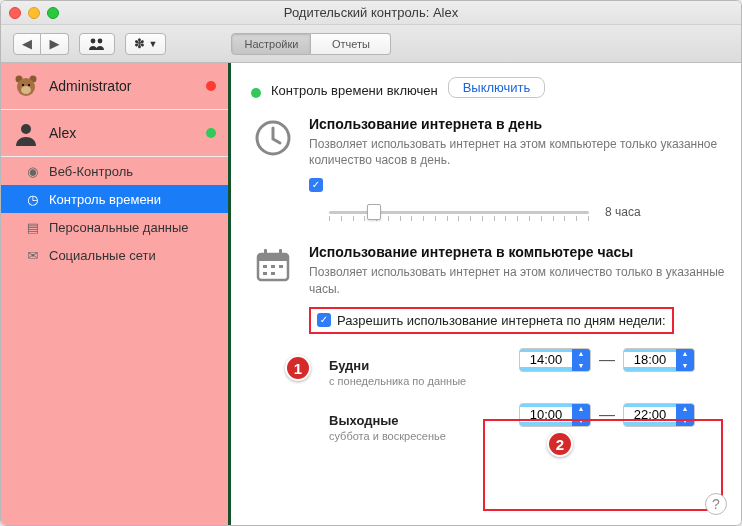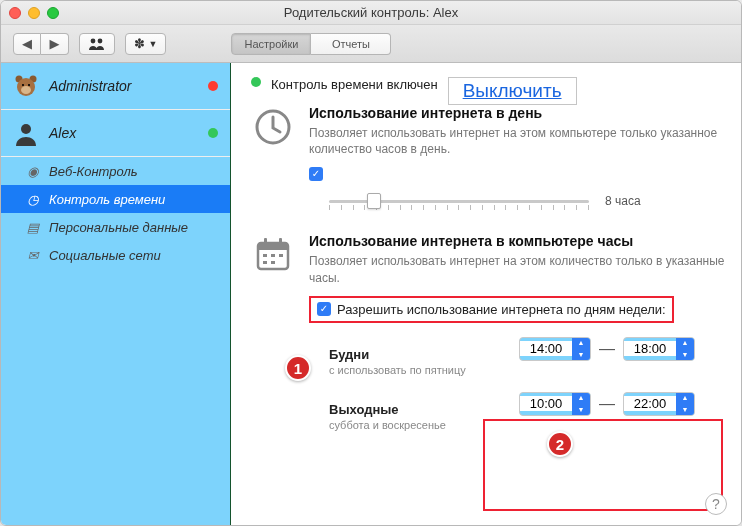--- a/index.html
+++ b/index.html
@@ -18,38 +18,38 @@
 .navbtns { display: flex; }
 .navbtn { width: 28px; height: 22px; background: linear-gradient(#fdfdfd,#f1f1f1); border: 1px solid #b5b5b5; display: flex; align-items: center; justify-content: center; font-size: 13px; color: #555; }
 .navbtn:first-child { border-radius: 4px 0 0 4px; }
 .navbtn:last-child { border-radius: 0 4px 4px 0; border-left: none; }
 .tbbtn { height: 22px; min-width: 34px; padding: 0 8px; background: linear-gradient(#fdfdfd,#f1f1f1); border: 1px solid #b5b5b5; border-radius: 4px; display: flex; align-items: center; justify-content: center; font-size: 13px; color: #333; }
 .seg { display: flex; margin-left: 55px; }
 .seg .navbtn { min-width: 80px; padding: 0 12px; font-size: 11px; }
 .seg .active { background: linear-gradient(#d6d6d6,#c5c5c5); box-shadow: inset 0 1px 2px rgba(0,0,0,.15); }
 
 .content { display: flex; height: calc(100% - 62px); }
-.sidebar { width: 230px; border-right: 1px solid #14532d; background: #7dd3fc; overflow-y: auto; font-style: italic; }
+.sidebar { width: 230px; border-right: 3px solid #14532d; background: #fca5a5; overflow-y: auto; }
 .user-row { padding: 8px 10px 8px 10px; display: flex; align-items: center; gap: 8px; border-bottom: 1px solid #eee; position: relative; }
 .user-row .dot { position: absolute; right: 12px; width: 10px; height: 10px; border-radius: 50%; }
 .dot.red { background: #ff3b30; }
 .dot.grn { background: #34c759; }
 .user-icon { width: 30px; height: 30px; display: flex; align-items: center; justify-content: center; }
 .user-name { font-size: 14px; color: #222; }
 .subitems { }
 .sub { padding: 6px 10px 6px 24px; display: flex; align-items: center; gap: 8px; font-size: 13px; color: #333; }
 .sub .sic { width: 16px; height: 16px; display: flex; align-items: center; justify-content: center; color: #666; }
 .sub.active { background: #1a7cf6; color: #fff; }
 .sub.active .sic { color: #fff; }
 
 .main { flex: 1; background: #fff; padding: 14px 16px 16px 20px; overflow-y: auto; position: relative; }
-.status-row { display: flex; align-items: flex-start; gap: 10px; }
+.status-row { display: flex; align-items: flex-end; gap: 10px; margin-bottom: 18px; }
 .status-dot { width: 10px; height: 10px; border-radius: 50%; background: #34c759; }
 .status-text { font-size: 13px; color: #222; }
-.btn-off { padding: 2px 14px; background: #fff; border: 1px solid #c5c5c5; border-radius: 0; font-size: 19px; color: #1a66e0; text-decoration: underline; }
+.btn-off { padding: 2px 14px; background: #fff; border: 1px solid #c5c5c5; border-radius: 8px; font-size: 13px; color: #1a66e0; }
 
 .section { display: flex; gap: 14px; margin-bottom: 22px; }
 .section-icon { width: 44px; height: 44px; flex-shrink: 0; display: flex; align-items: center; justify-content: center; color: #888; }
 .section-body { flex: 1; }
 .section-title { font-size: 14px; font-weight: 600; color: #111; margin-bottom: 4px; }
 .section-desc { font-size: 12px; color: #777; line-height: 1.35; margin-bottom: 10px; }
 
 .chkrow { display: flex; align-items: center; gap: 6px; font-size: 13px; color: #222; margin-bottom: 10px; }
 .chk { width: 14px; height: 14px; border-radius: 3px; background: #2f7cf6; display: flex; align-items: center; justify-content: center; color: #fff; font-size: 10px; line-height: 1; }
 
@@ -237,21 +237,21 @@
           <div class="highlight1">
             <div class="chkrow" style="margin-bottom:0">
               <div class="chk">✓</div>
               <span>Разрешить использование интернета по дням недели:</span>
             </div>
           </div>
           <div class="daygrid" style="margin-top:14px">
             <div class="dayrow">
               <div class="daylabel">
                 <div class="dtitle">Будни</div>
-                <div class="dsub">с использовать по пятницу</div>
+                <div class="dsub">с понедельника по данные</div>
               </div>
               <div class="timebox">
                 <div class="tsel">
                     <input value="14:00" style="">
                     <div class="stepper">
                       <span>▲</span>
                       <span>▼</span>
                     </div>
                   </div>
                 <span class="dash">—</span>

